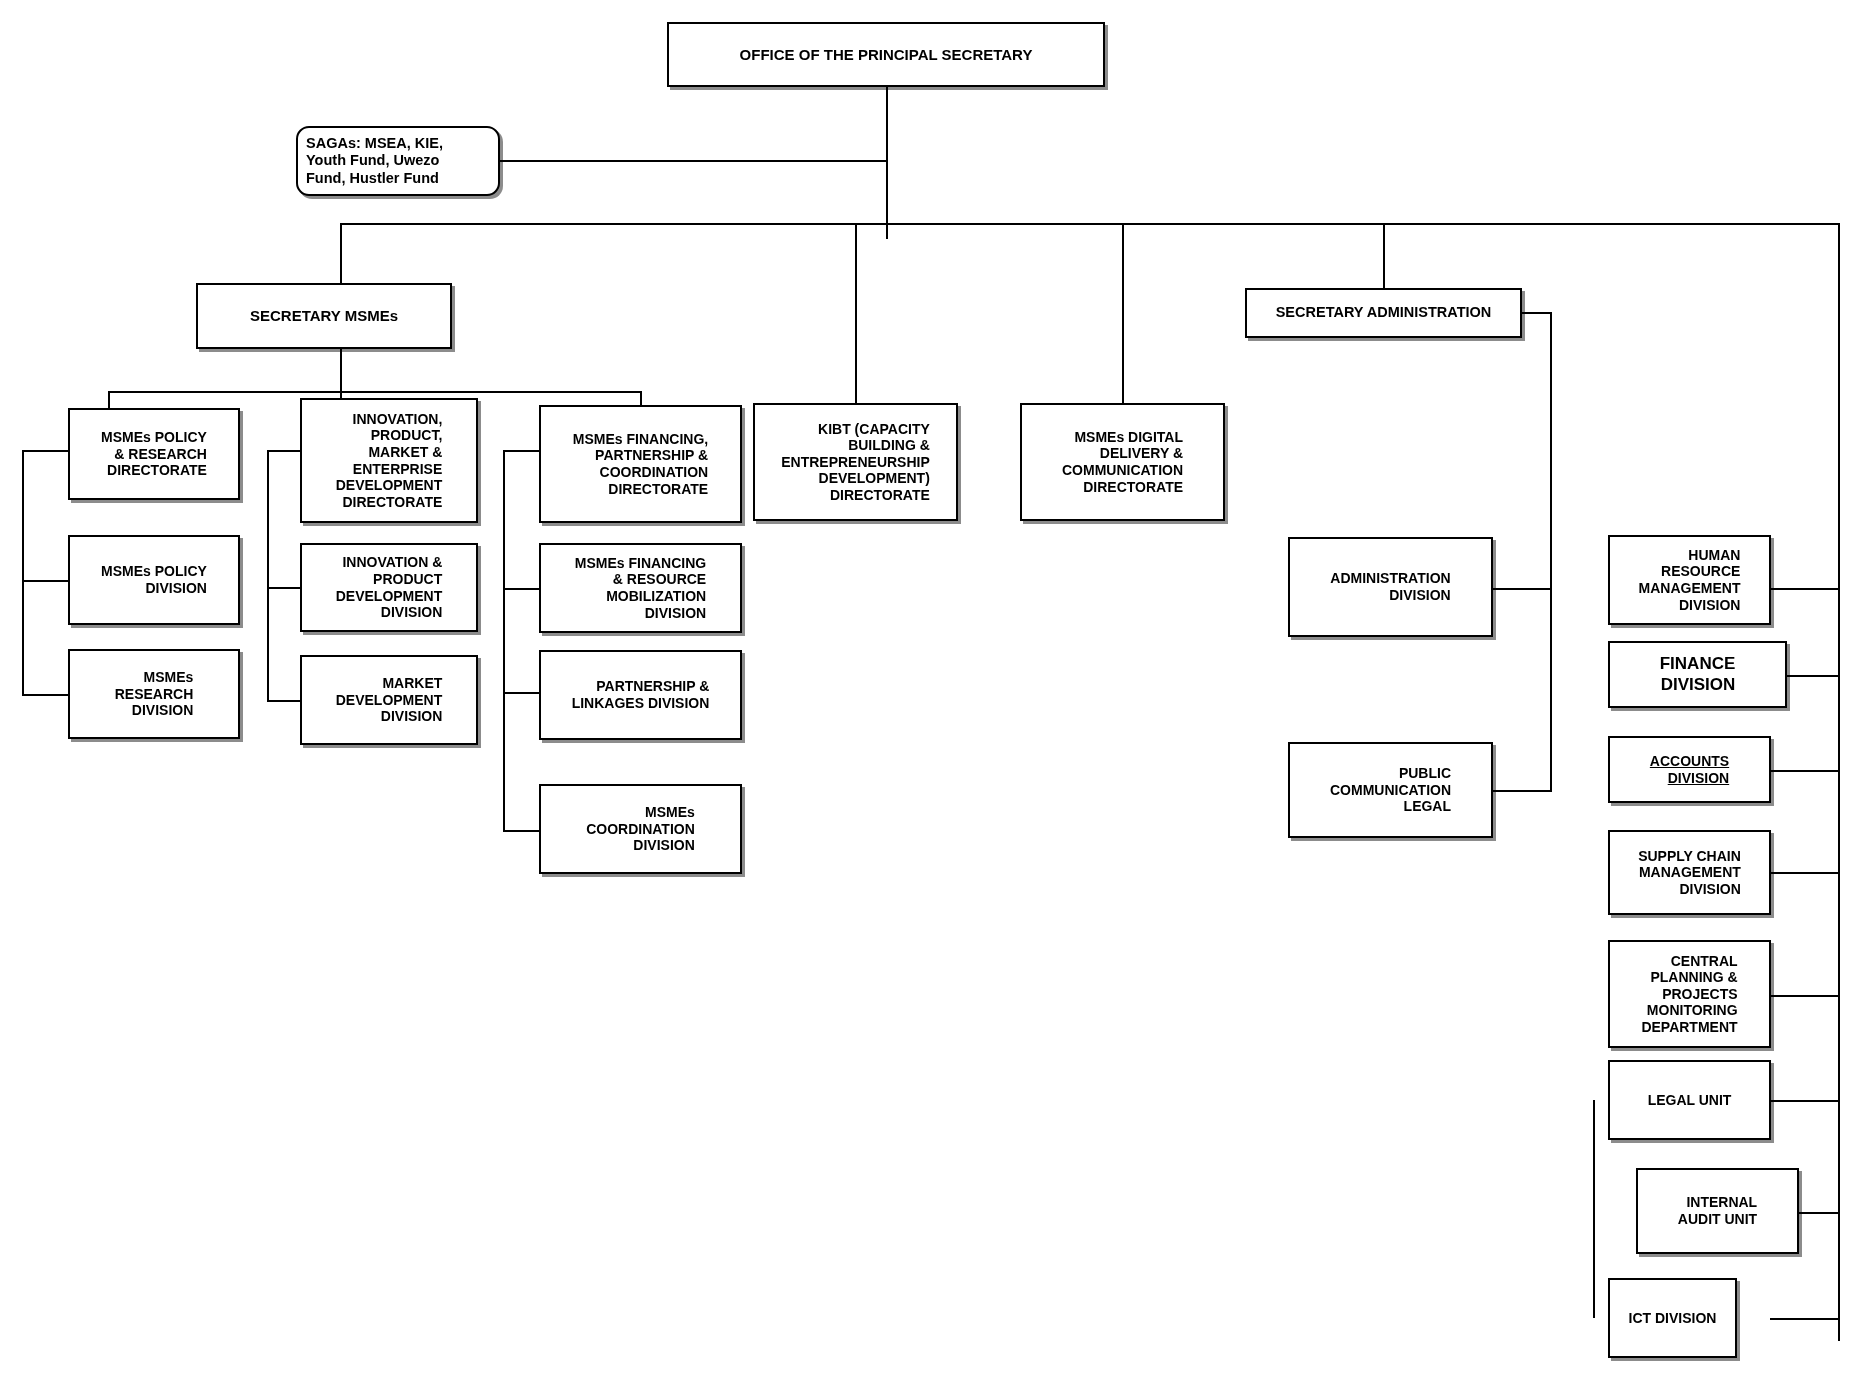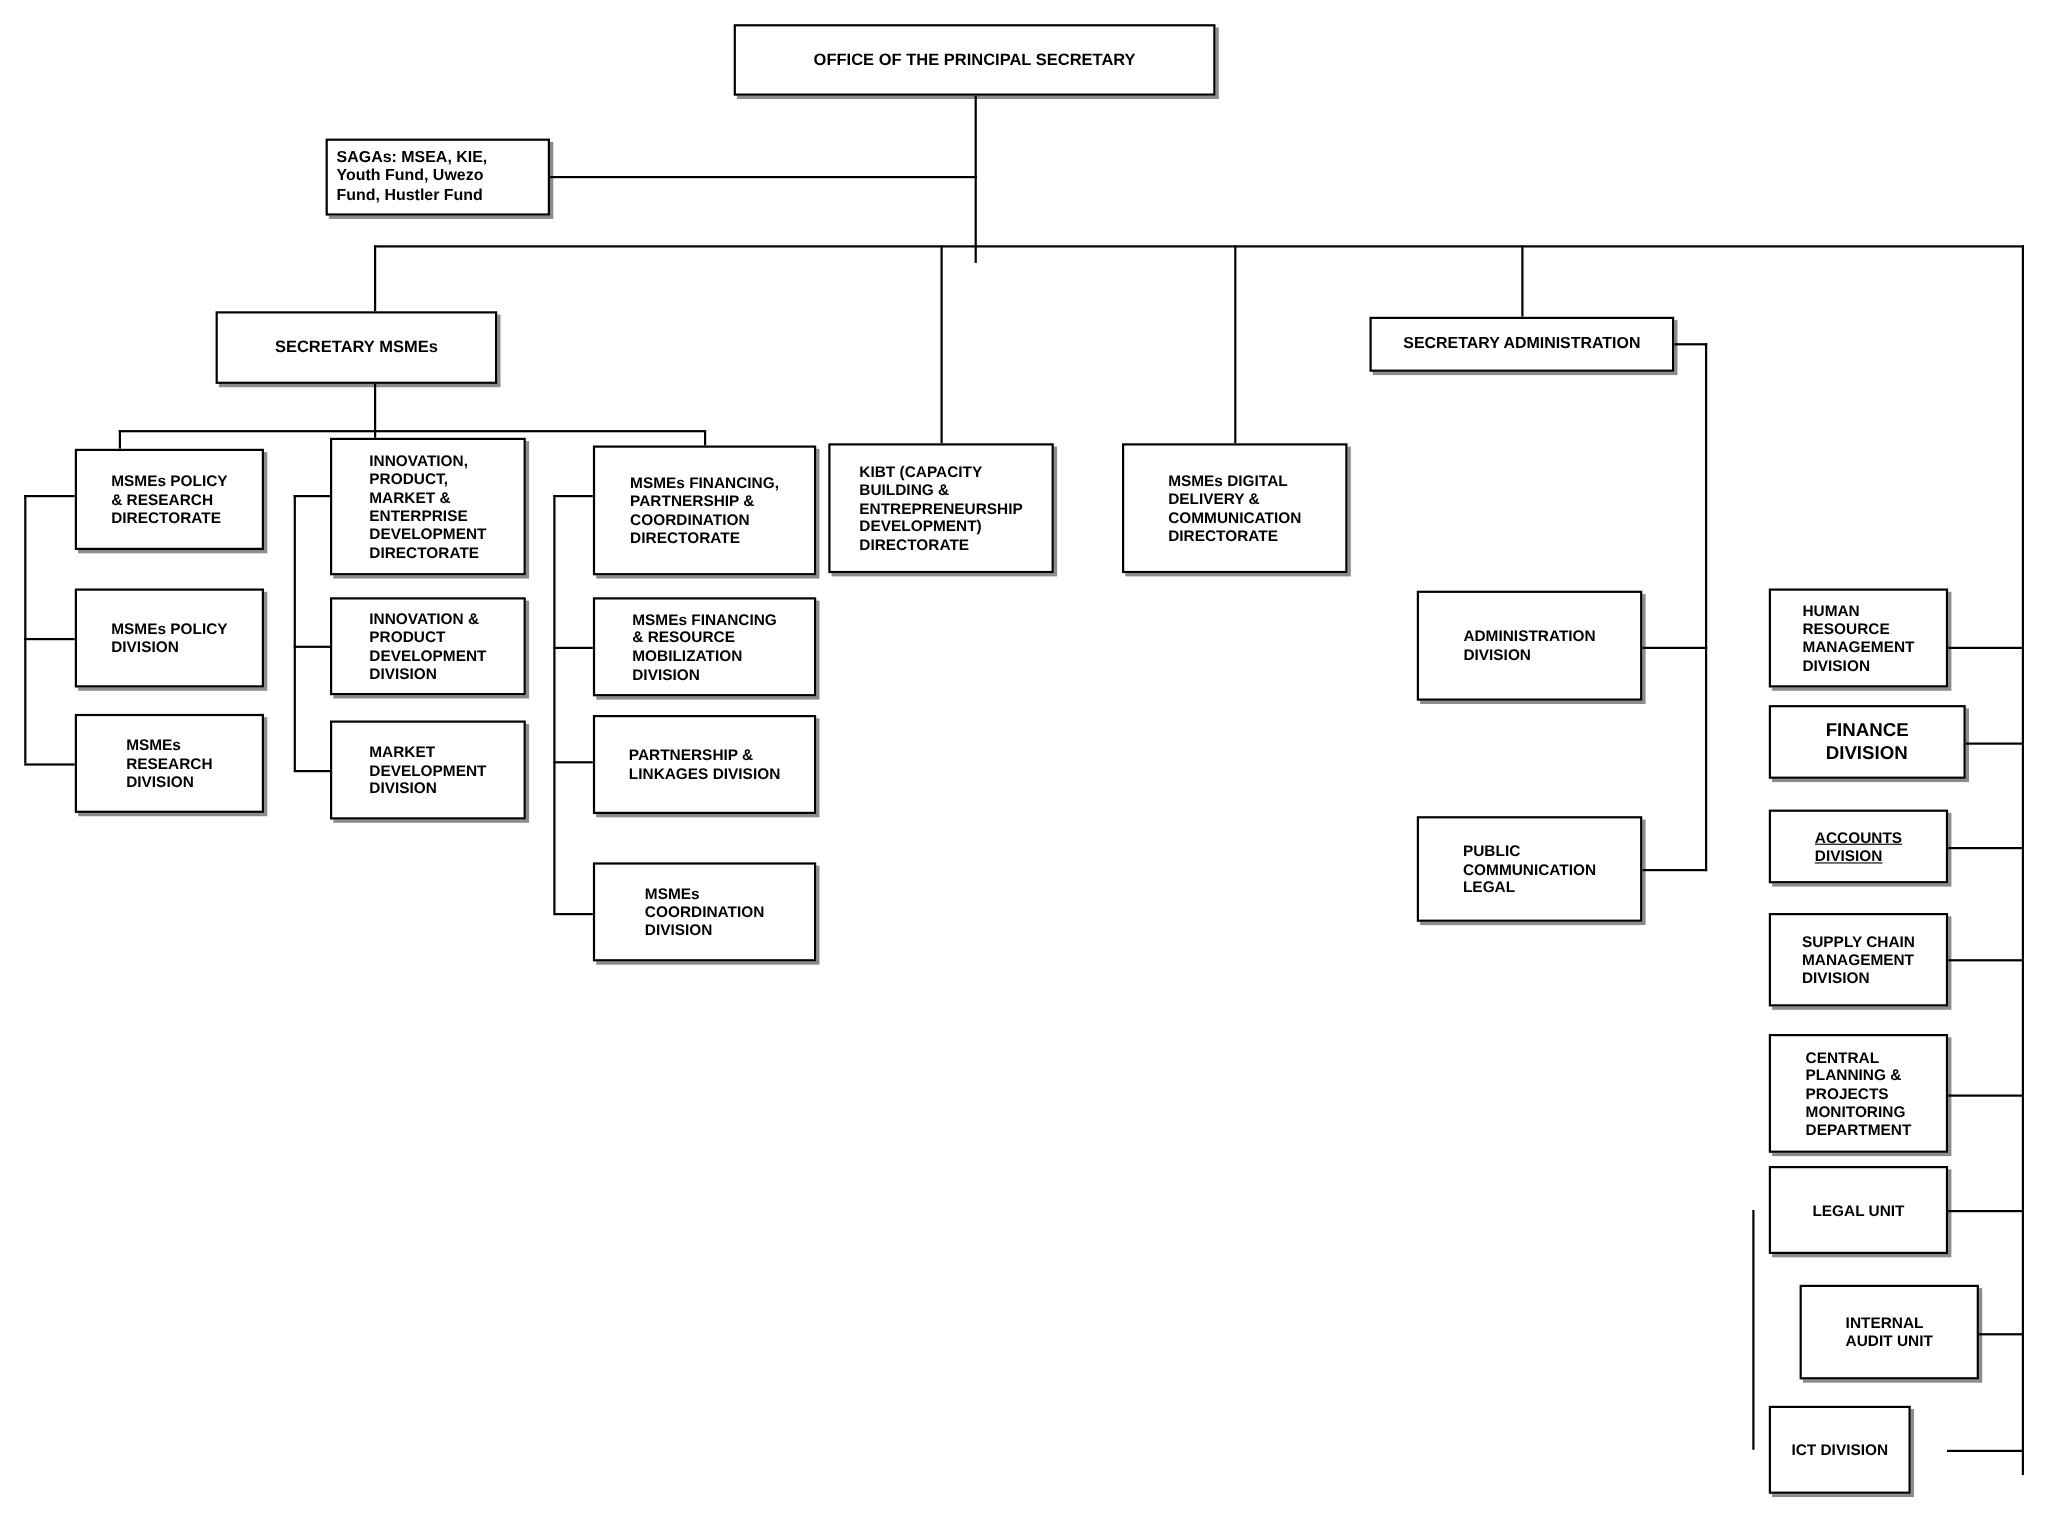--- a/index.html
+++ b/index.html
@@ -17,32 +17,33 @@
   }
   .node {
     position: absolute;
     box-sizing: border-box;
     background: #ffffff;
     border: 2px solid #000000;
     box-shadow: 3px 3px 0 rgba(0,0,0,0.45);
     display: flex;
     align-items: center;
     justify-content: center;
-    text-align: left;
+    text-align: right;
     font-weight: bold;
     color: #000000;
     line-height: 1.18;
     padding: 2px 4px;
     z-index: 3;
     white-space: pre-line;
   }
   .node.left-align {
     text-align: left;
     justify-content: flex-start;
     padding-left: 8px;
+    border-radius: 13px;
   }
   .ln {
     position: absolute;
     background: #000000;
     z-index: 1;
   }
   .lnh { height: 2px; }
   .lnv { width: 2px; }
 </style>
 </head>

